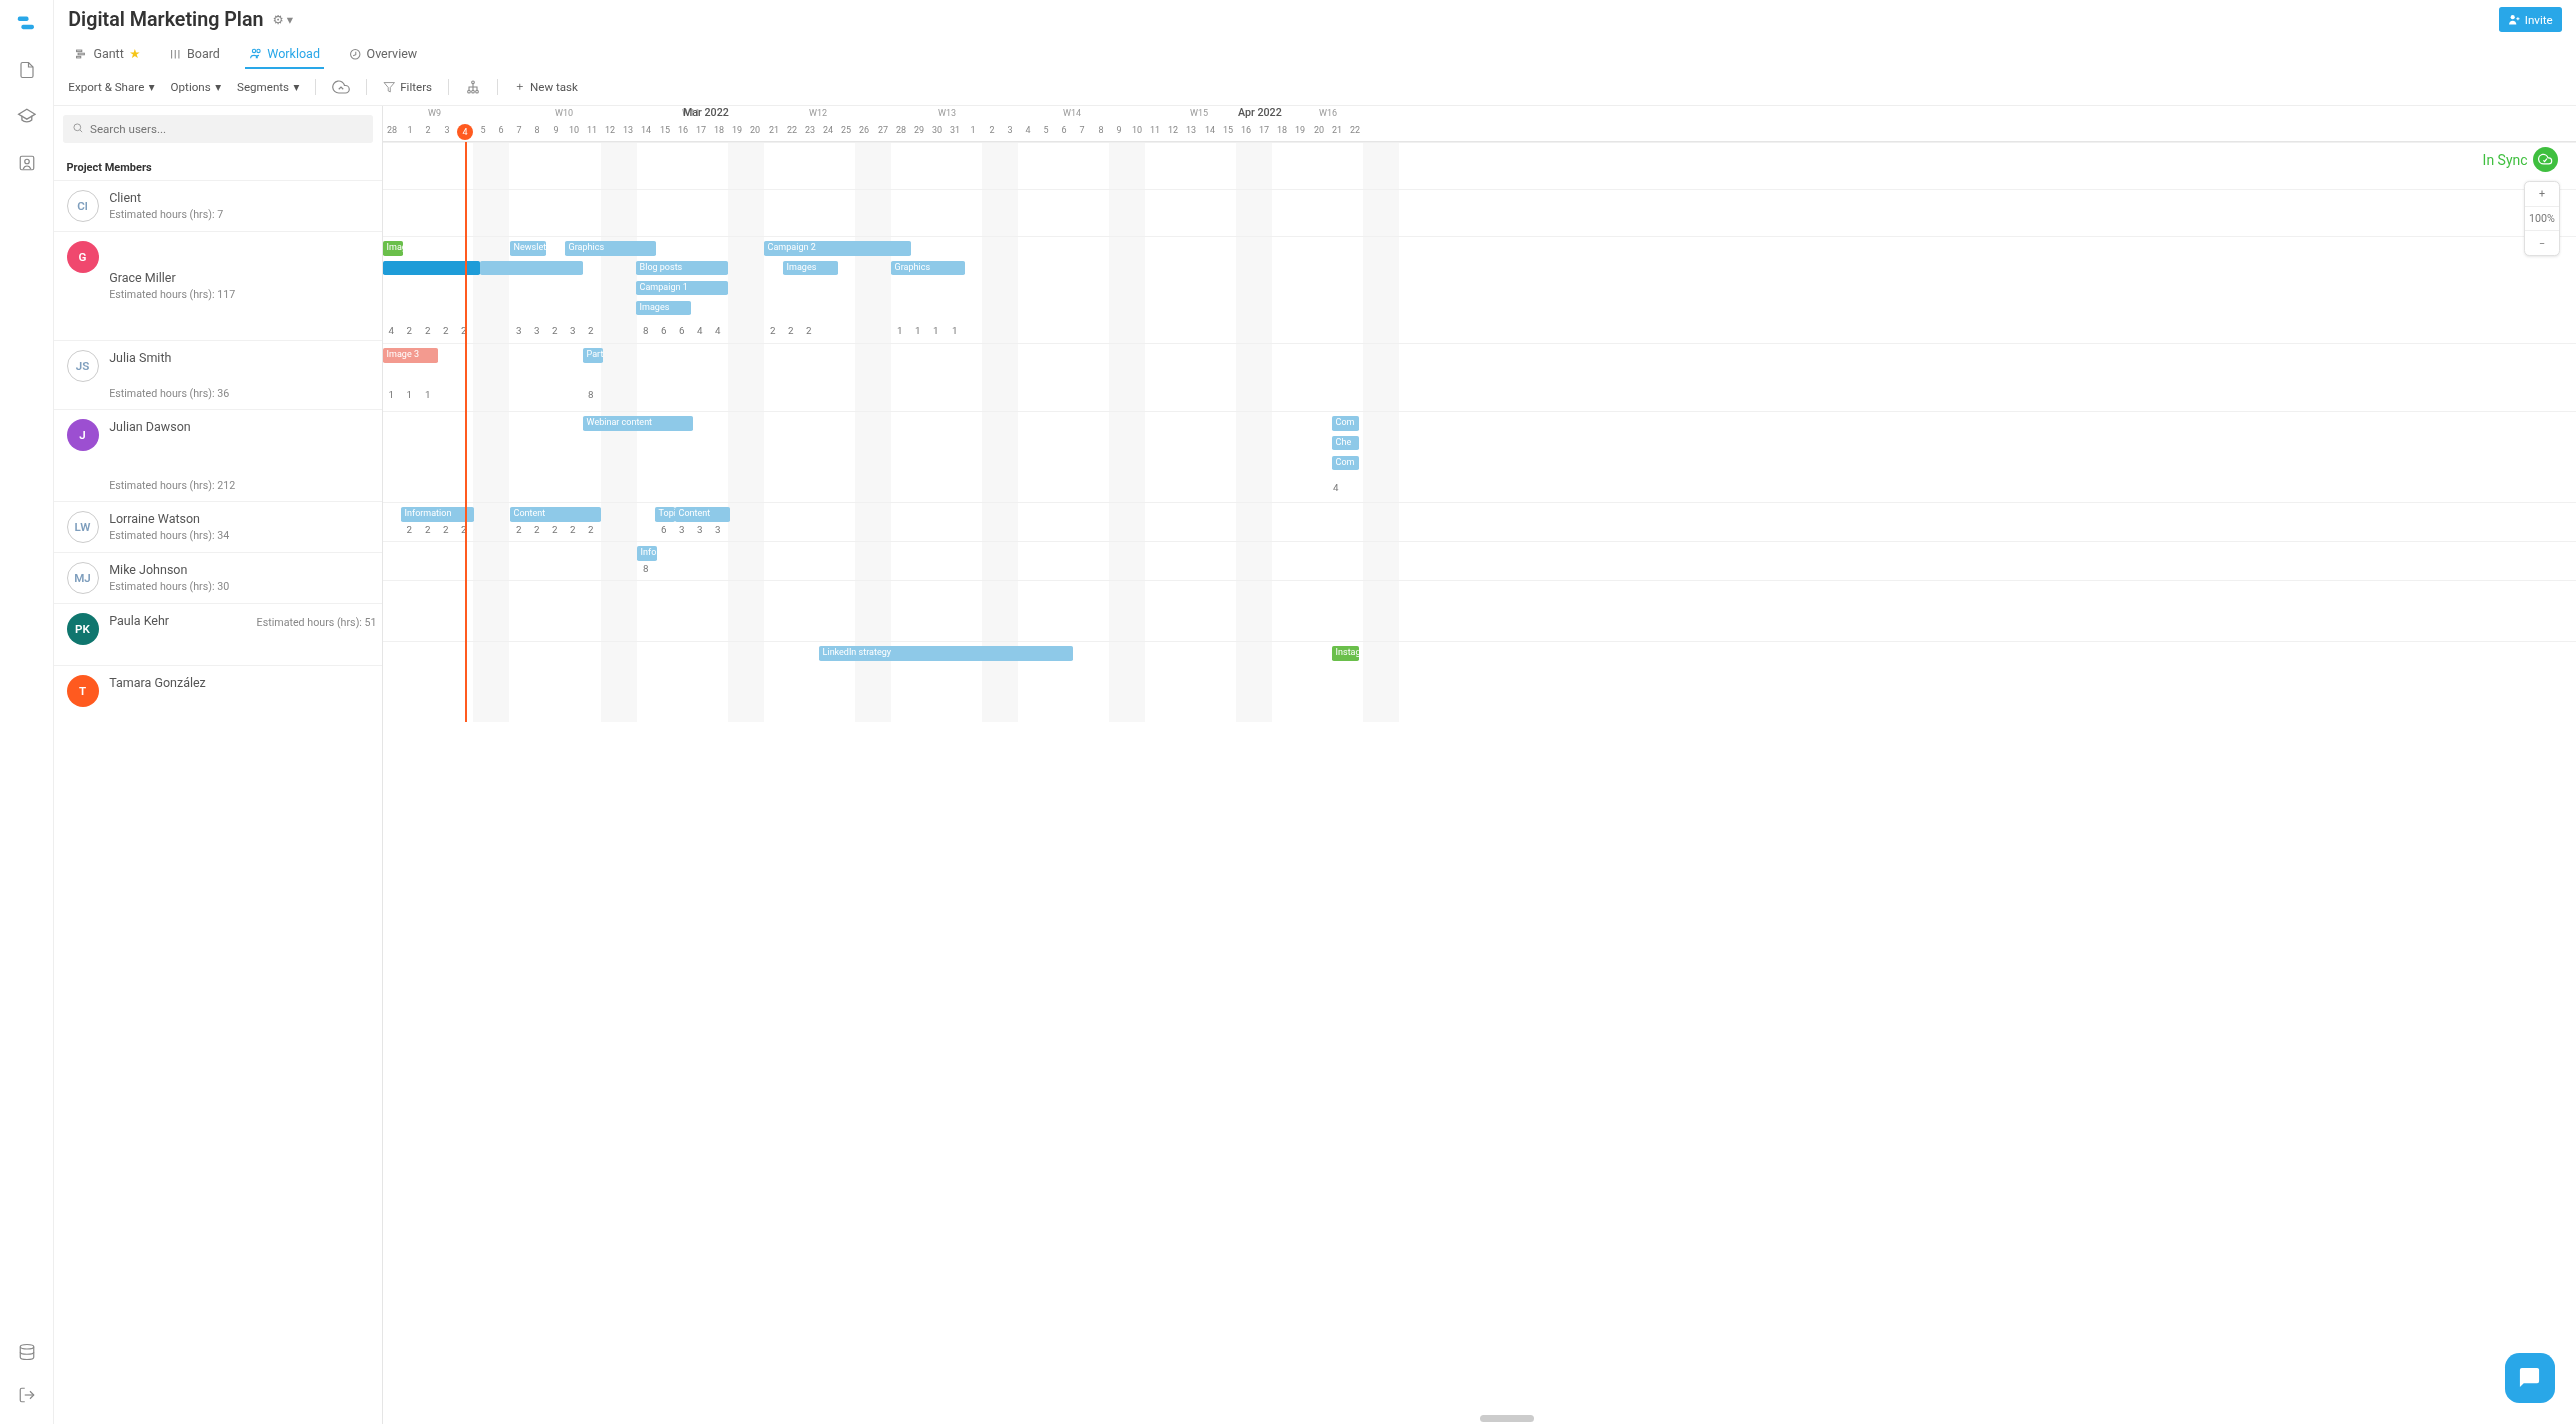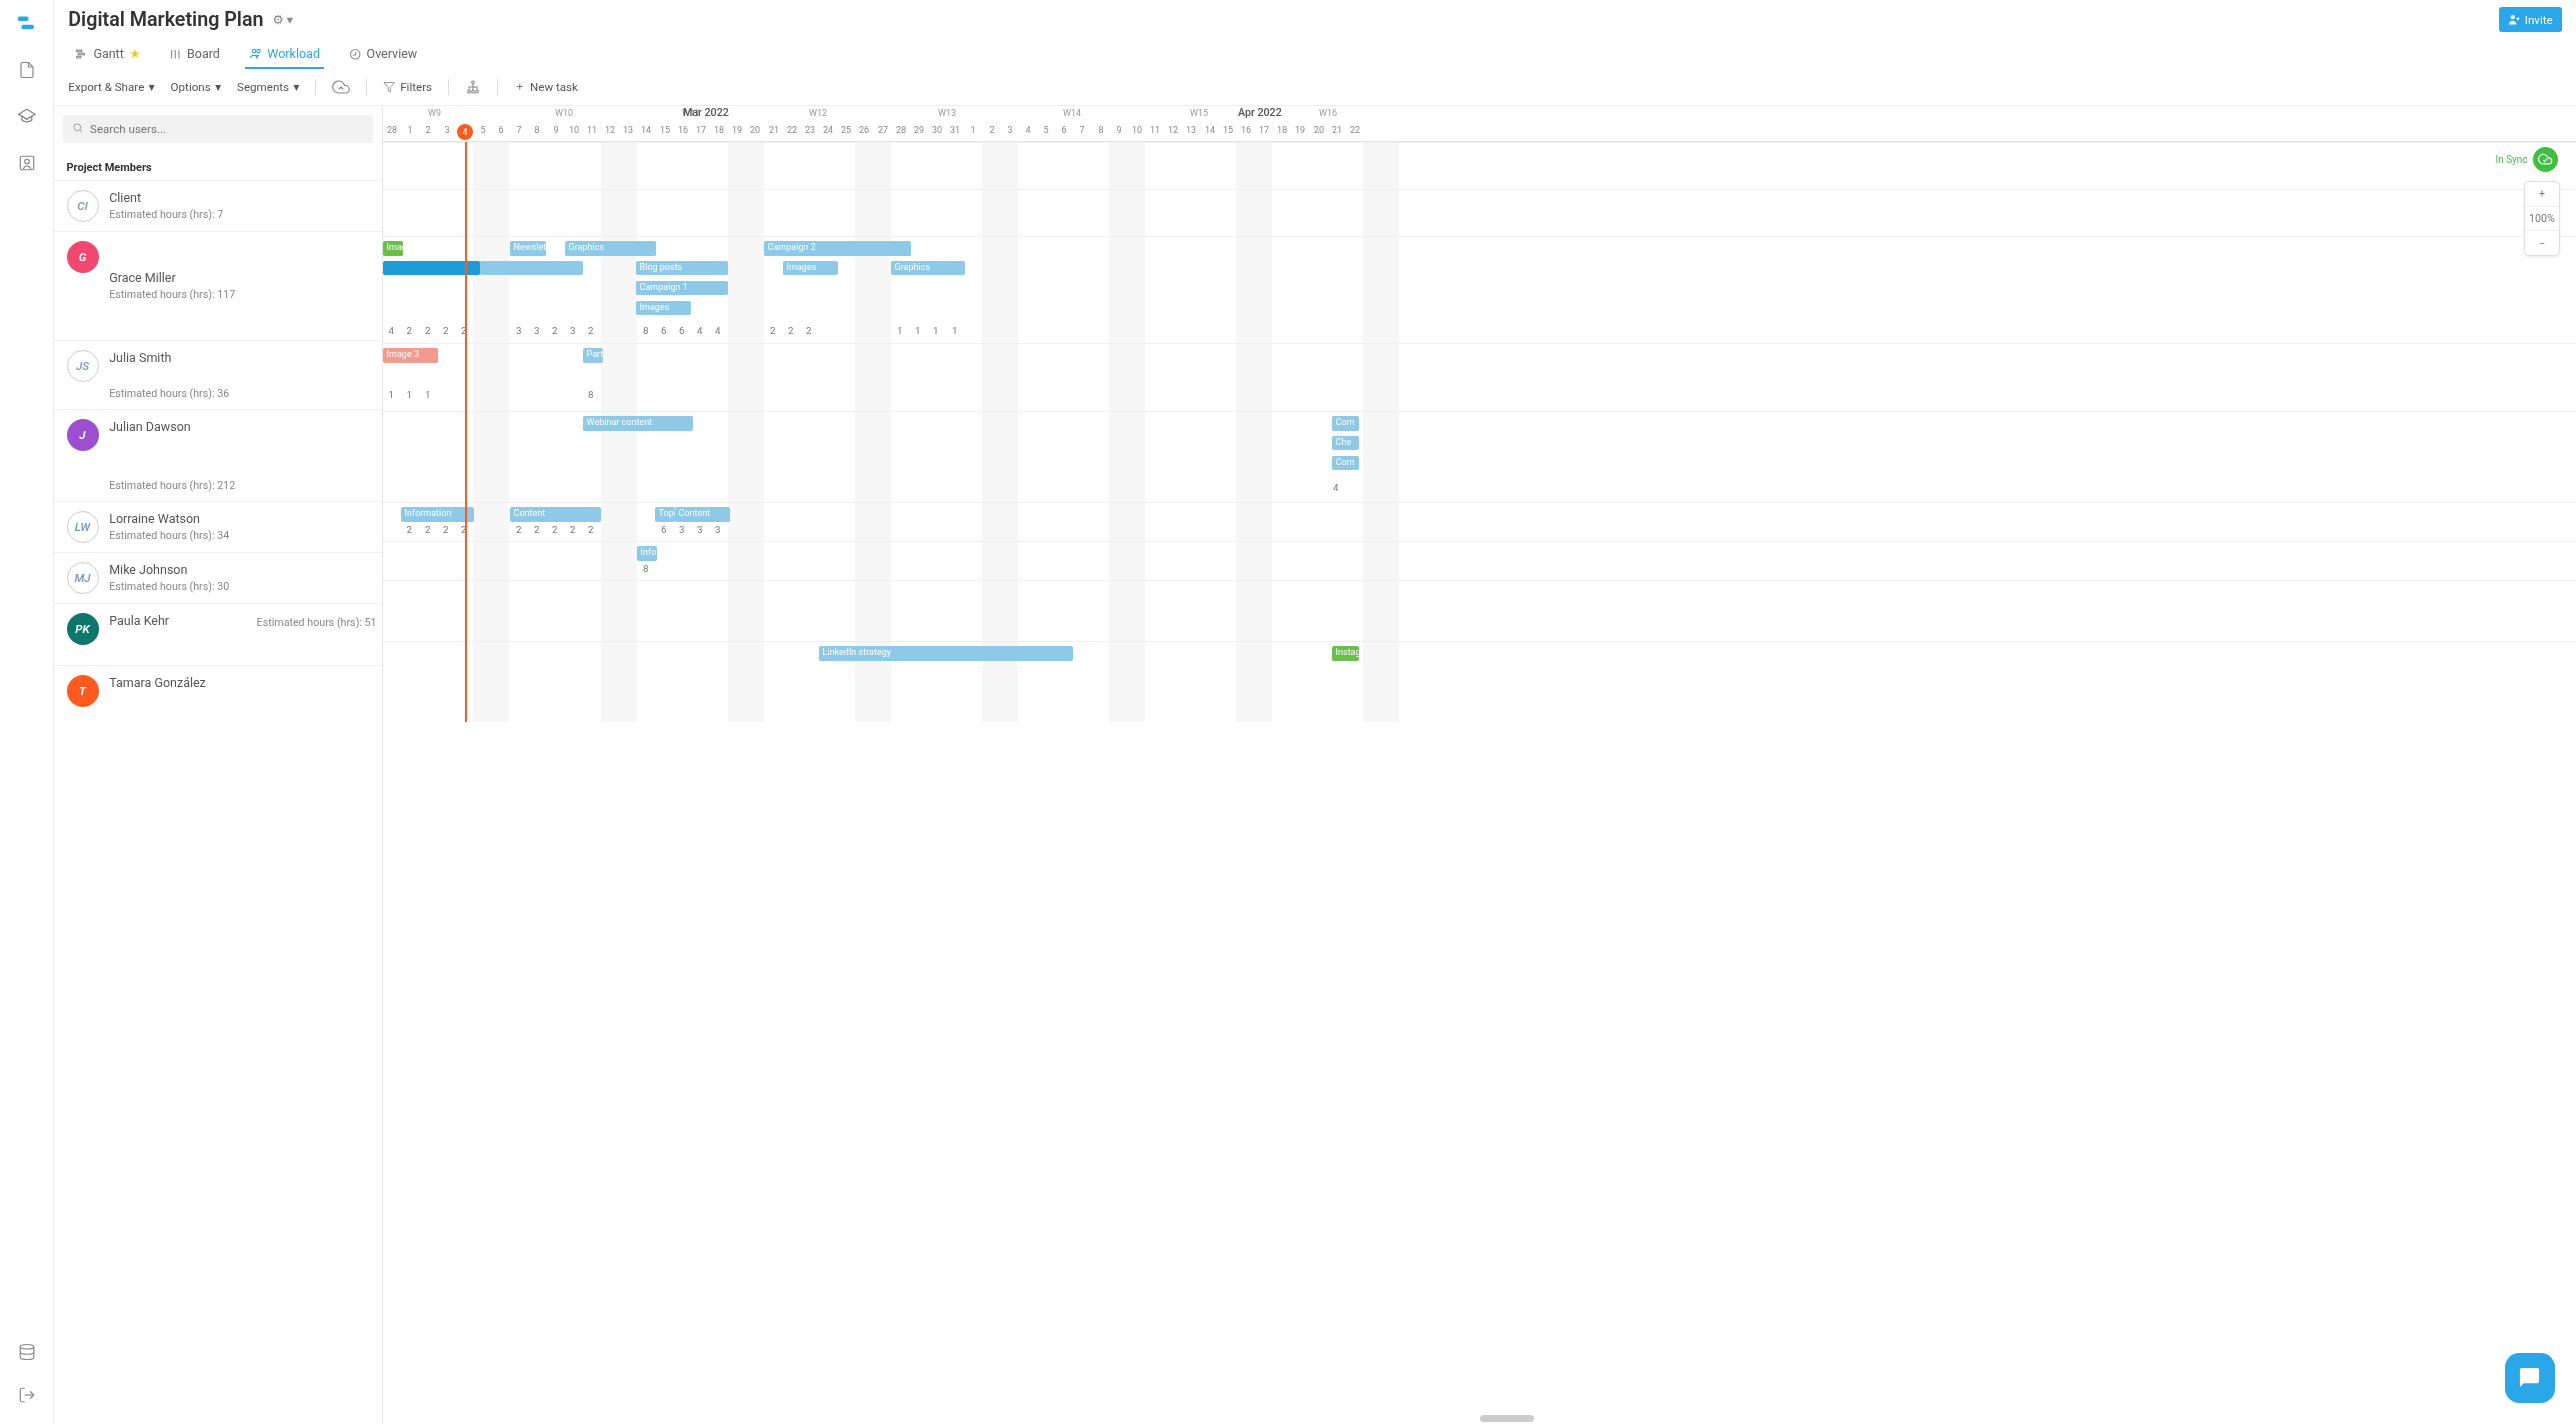--- a/index.html
+++ b/index.html
@@ -27,21 +27,21 @@
 
 .content { flex: 1; display: flex; overflow: hidden; position: relative; }
 .sidebar { width: 329px; border-right: 0.9px solid #e5e5e5; display: flex; flex-direction: column; overflow-y: auto; }
 .search-wrap { padding: 9px; }
 .search { width: 100%; background: #f2f2f2; border: none; border-radius: 2.7px; padding: 7.2px 9px 7.2px 27px; font-size: 11.6px; color: #666; }
 .search-wrap { position: relative; }
 .search-icon { position: absolute; left: 18px; top: 16px; color: #999; font-size: 11.6px; }
 
 .section-title { padding: 9px 12.5px 5.4px 12.5px; font-weight: 700; font-size: 11px; }
 .member-row { display: flex; align-items: flex-start; gap: 10.7px; padding: 9px 5.4px 9px 12.5px; border-top: 0.9px solid #f0f0f0; }
-.avatar { width: 32px; height: 32px; border-radius: 50%; display: flex; align-items: center; justify-content: center; font-weight: 600; font-size: 11.6px; color: #fff; flex-shrink: 0; font-style: italic; }
+.avatar { width: 32px; height: 32px; border-radius: 50%; display: flex; align-items: center; justify-content: center; font-weight: 600; font-size: 11.6px; color: #fff; flex-shrink: 0; }
 .avatar.outlined { border: 1.8px solid #ccc; color: #7e9ebd; background: #fff; }
 .member-info { flex: 1; }
 .member-name { font-size: 12.5px; color: #555; }
 .member-est { font-size: 10.7px; color: #888; margin-top: 3.6px; }
 
 .timeline { flex: 1; overflow: hidden; position: relative; }
 .timeline-header { border-bottom: 0.9px solid #e5e5e5; position: relative; height: 36px; }
 .month-row { height: 16px; position: relative; font-size: 10.7px; color: #555; }
 .month-label { position: absolute; font-weight: 500; }
 .week-label { position: absolute; font-size: 9px; color: #999; top: 1.8px; }
@@ -53,21 +53,21 @@
 .weekend { position: absolute; top: 0; bottom: 0; background: #f7f7f7; width: 36px; }
 .today-line { position: absolute; top: 0; bottom: 0; width: 1.8px; background: #ff5a1f; z-index: 5; }
 
 .row { position: relative; border-top: 0.9px solid #f0f0f0; }
 .task-bar { position: absolute; height: 14.3px; background: #8ec9e8; border-radius: 1.8px; font-size: 9px; color: #fff; padding: 0.9px 3.6px; overflow: hidden; white-space: nowrap; cursor: pointer; }
 .task-bar.green { background: #6abf4b; }
 .task-bar.red { background: #f39a8f; }
 .task-bar.solid { background: #1e9cd8; }
 .hours-label { position: absolute; font-size: 9.8px; color: #777; }
 
-.sync-badge { position: absolute; top: 5.4px; right: 18px; display: flex; align-items: center; gap: 5.4px; color: #3fbf3f; font-size: 10px; z-index: 10; }
+.sync-badge { position: absolute; top: 5.4px; right: 18px; display: flex; align-items: center; gap: 5.4px; color: #3fbf3f; font-size: 14px; z-index: 10; }
 .sync-circle { width: 25px; height: 25px; border-radius: 50%; background: #3fbf3f; display: flex; align-items: center; justify-content: center; color: #fff; }
 
 .zoom-ctrl { position: absolute; top: 39px; right: 16px; background: #fff; border: 0.9px solid #e0e0e0; border-radius: 5.4px; width: 36px; display: flex; flex-direction: column; align-items: center; font-size: 10.7px; color: #777; z-index: 10; box-shadow: 0 0.9px 2.7px rgba(0,0,0,0.1); }
 .zoom-ctrl div { padding: 5.4px 0; cursor: pointer; width: 100%; text-align: center; }
 .zoom-ctrl .sep { border-top: 0.9px solid #eee; }
 
 .chat-fab { position: absolute; bottom: 21.5px; right: 21.5px; width: 50px; height: 50px; border-radius: 14.3px; background: #29a7e8; display: flex; align-items: center; justify-content: center; cursor: pointer; z-index: 20; color:#fff;}
 
 .scroll-thumb { position: absolute; bottom: 1.8px; left: 50%; width: 54px; height: 7.2px; background: #ccc; border-radius: 3.6px; }
 </style>

